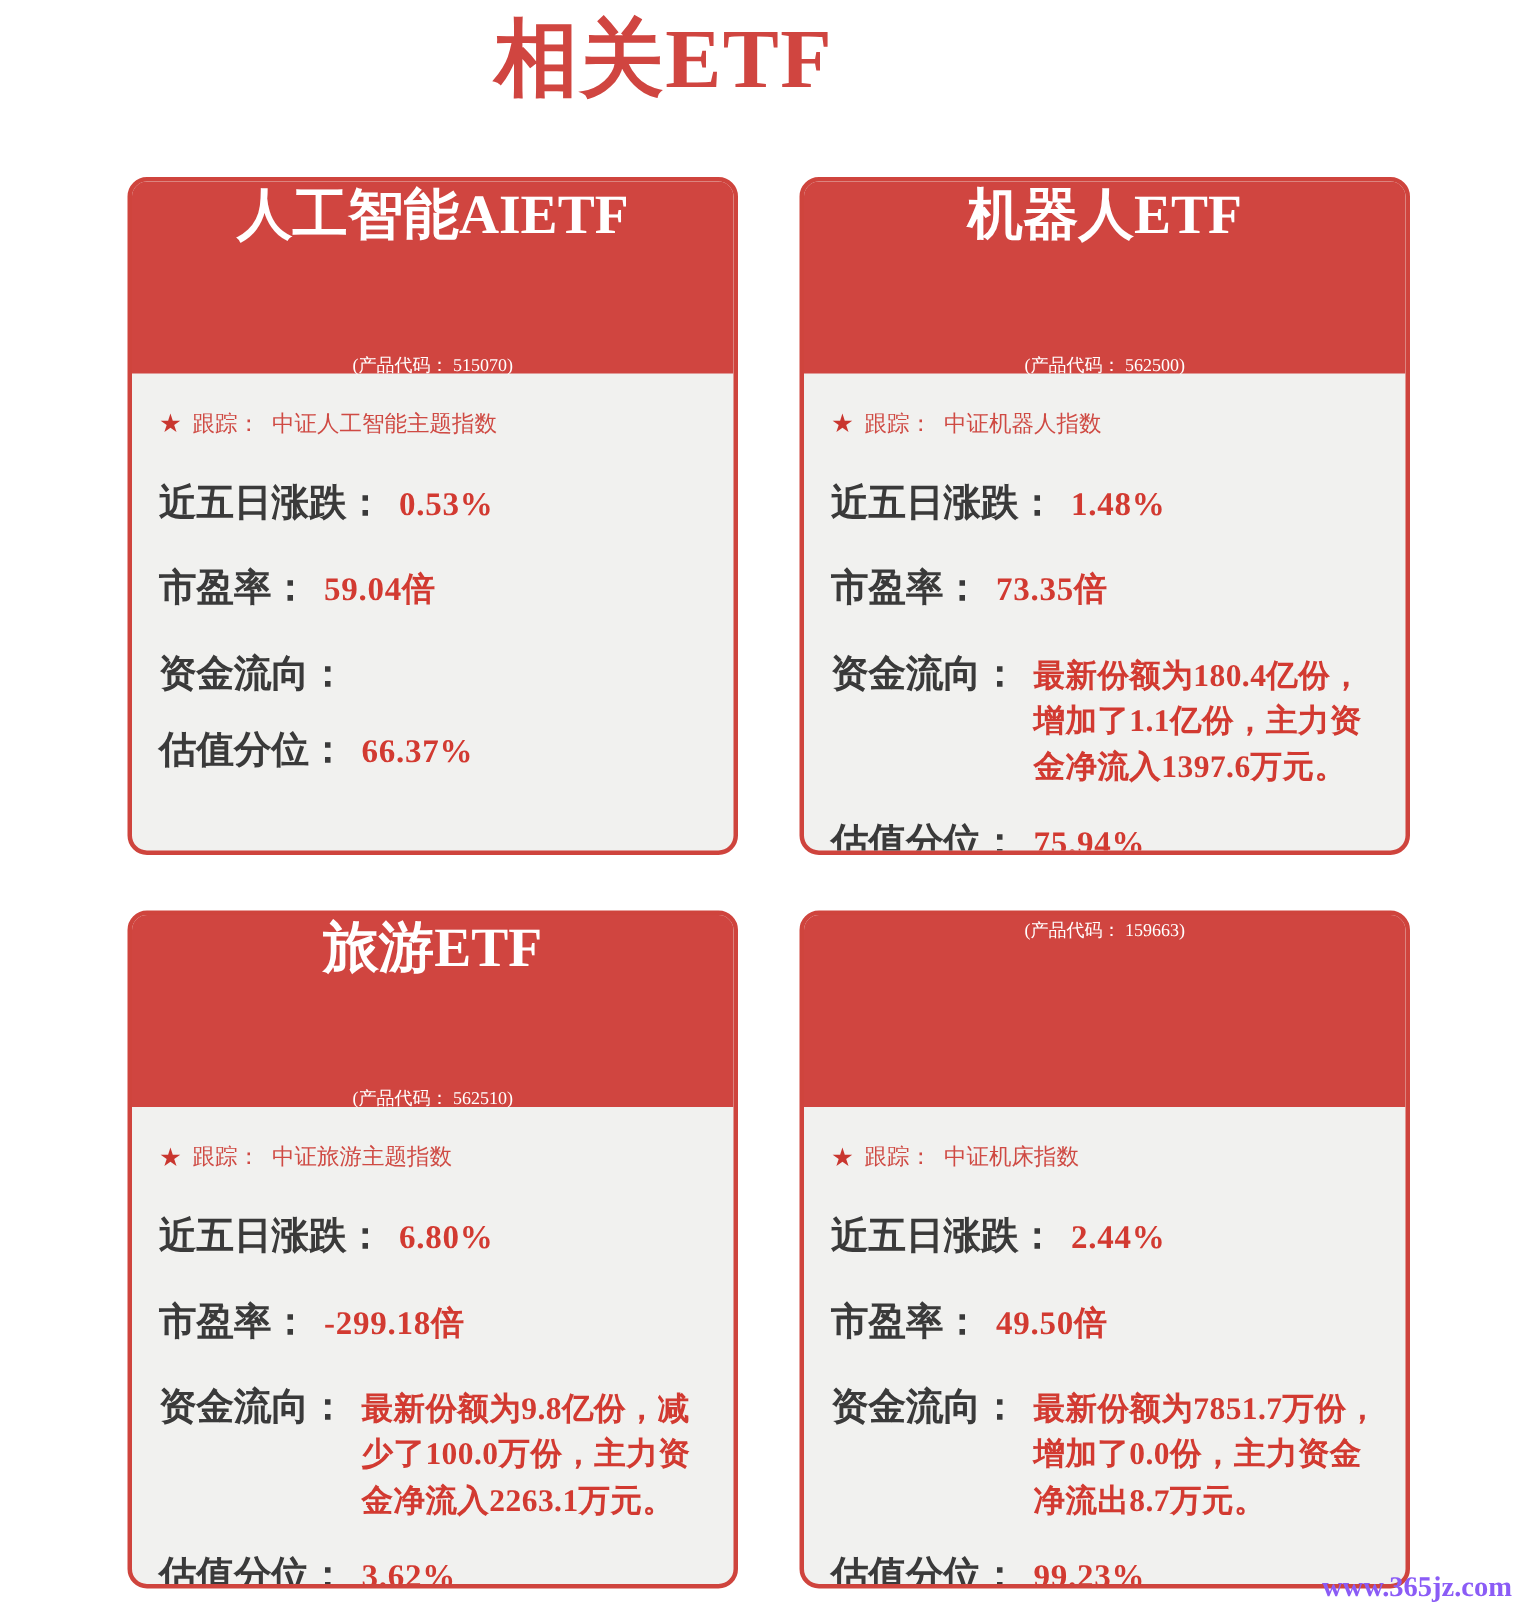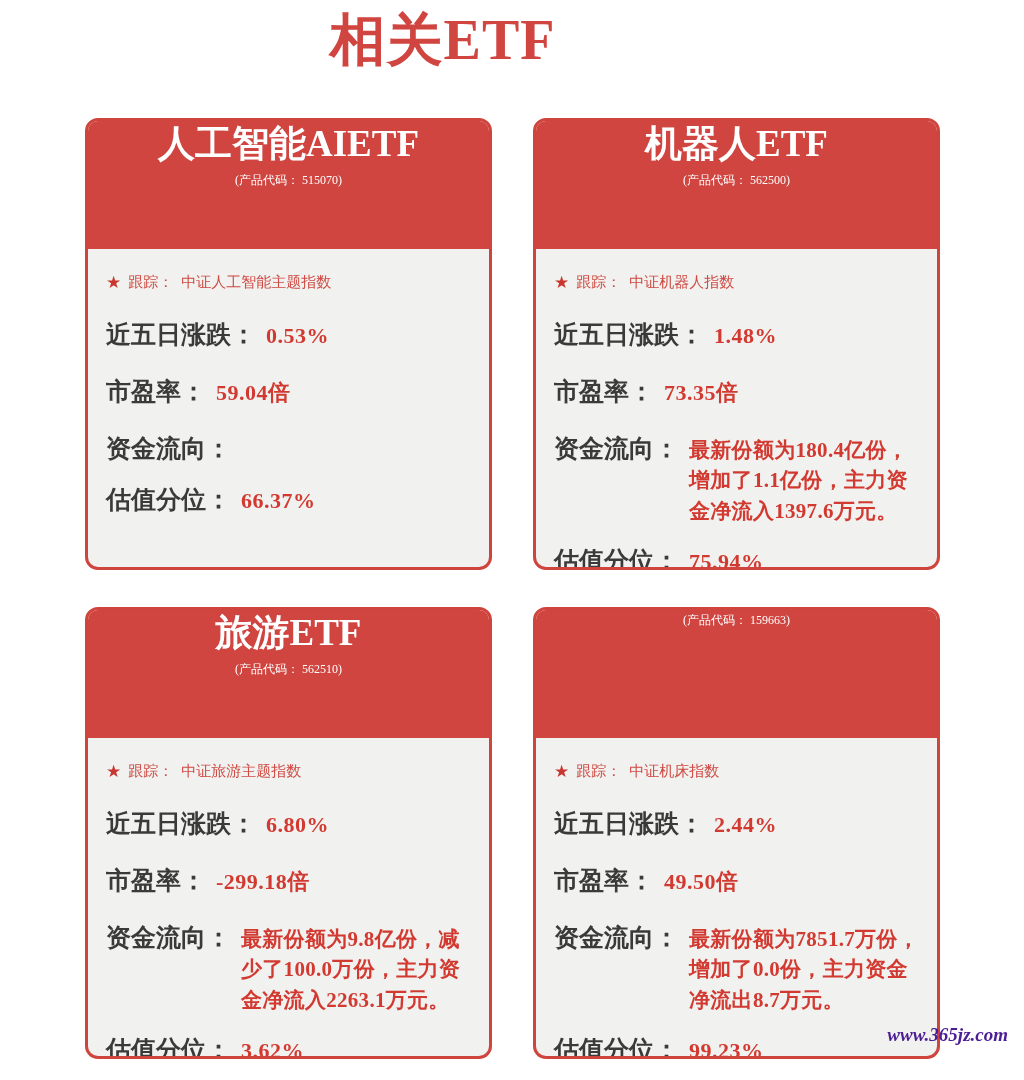--- a/index.html
+++ b/index.html
@@ -24,21 +24,21 @@
   }
   .card{
     border:3px solid #cf443d;border-radius:13px;
     background:#f1f1ef;overflow:hidden;
     box-sizing:border-box;
     display:flex;flex-direction:column;
   }
   .card-header{
     background:#d04540;
     height:124px;flex:none;
-    display:flex;flex-direction:column;align-items:center;justify-content:flex-start;
+    display:flex;flex-direction:column;align-items:center;justify-content:space-between;
     gap:12px;padding-top:4px;
   }
   .card-title{
     color:#ffffff;font-weight:bold;font-size:37px;line-height:1;
     font-family:"Liberation Serif","DejaVu Serif",serif;
   }
   .card-code{
     color:#ffffff;font-size:12px;line-height:1;
     font-family:"Liberation Serif","DejaVu Serif",serif;
   }
@@ -66,23 +66,23 @@
     font-size:22px;font-weight:bold;color:#d23a31;
     font-family:"Liberation Serif","DejaVu Serif",serif;
     letter-spacing:0.5px;
   }
   .flow-row{margin-bottom:18px;}
   .flow-row .stat-value{
     font-size:21px;line-height:1.45;letter-spacing:0.3px;
     flex:1;
   }
   .watermark{
-    position:absolute;right:16px;top:1024px;
-    font-family:"Liberation Serif","DejaVu Serif",serif;
-    font-size:19px;font-weight:600;color:#4c1d95;font-style:italic;
+    position:absolute;right:16px;top:1048px;
+    font-family:"Liberation Serif","DejaVu Serif",serif;
+    font-size:19px;font-weight:600;color:#8b5cf6;
   }
 </style>
 </head>
 <body>
 
 <div class="page-title">相关ETF</div>
 
 <div class="grid">
 
   <div class="card">

